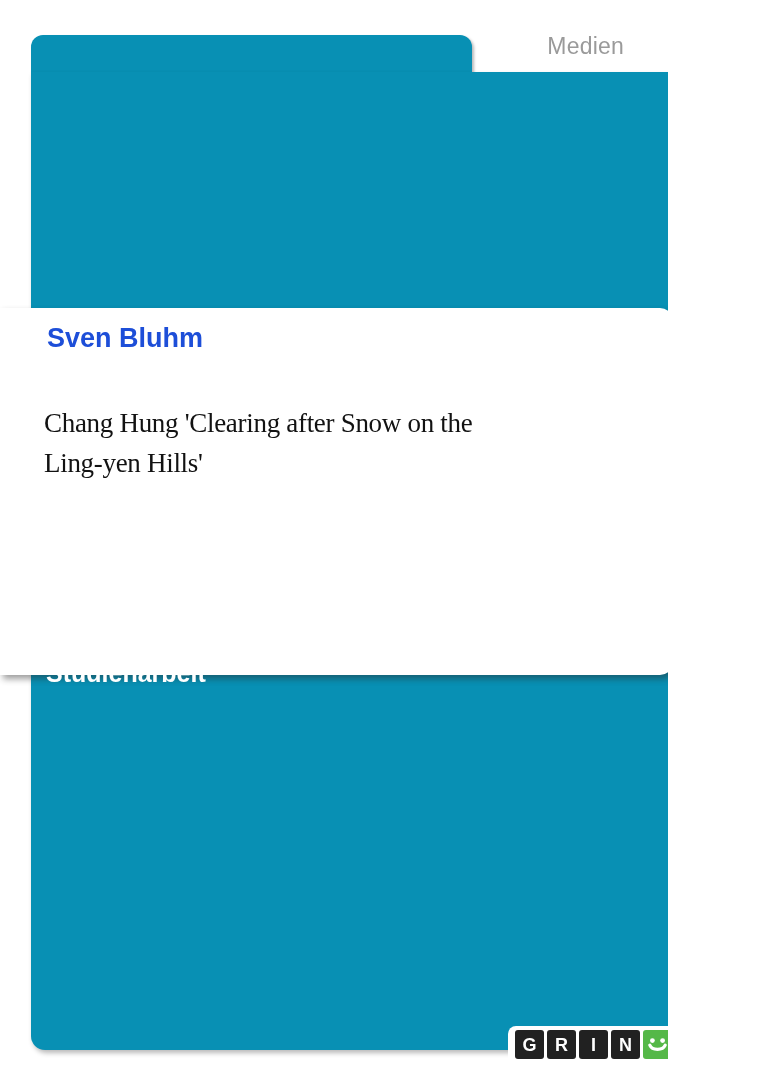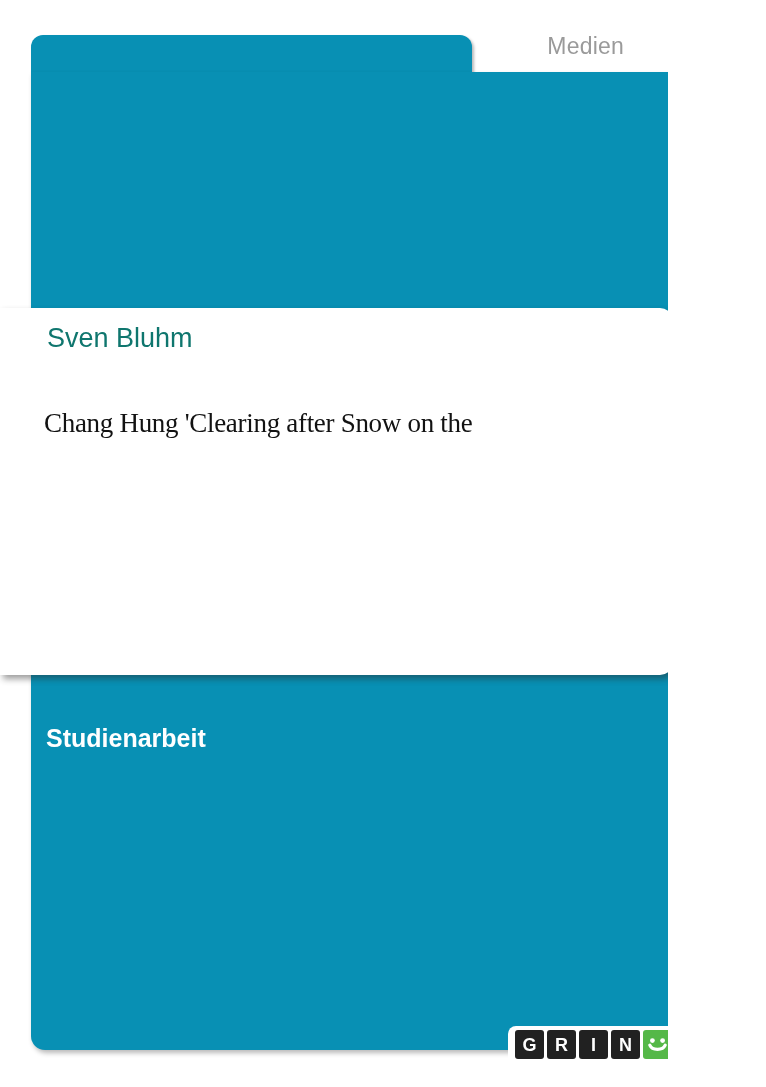--- a/index.html
+++ b/index.html
@@ -42,34 +42,34 @@
   
   .content-card{
     position:absolute;left:0;top:308px;
     width:673px;height:367px;
     background:#ffffff;
     border-radius:0 13px 13px 0;
     box-shadow:3px 4px 6px rgba(40,40,40,0.45);
   }
   .author-name{
     position:absolute;left:47px;top:323px;
-    font-size:27px;font-weight:normal;
-    color:#0f766e;
+    font-size:27px;font-weight:bold;
+    color:#1d4ed8;
     white-space:nowrap;
   }
   .book-title{
     position:absolute;left:44px;top:403px;
     font-family:"Liberation Serif", serif;
     font-size:27px;line-height:40px;
     letter-spacing:-0.3px;
     color:var(--title_text);
   }
   .book-title .title-line{white-space:nowrap;}
   .doc-type-label{
-    position:absolute;left:46px;top:724px;
+    position:absolute;left:46px;top:659px;
     font-size:25px;font-weight:bold;
     color:#ffffff;
     white-space:nowrap;
   }
   
   .logo-plate{
     position:absolute;left:508px;top:1026px;
     width:172px;height:36px;
     background:#ffffff;
     border-radius:8px 0 0 0;
@@ -101,20 +101,21 @@
   <div class="folder-body"></div>
 
   <div class="category-label">Medien</div>
 
   <div class="content-card"></div>
 
   <div class="author-name">Sven Bluhm</div>
 
   <div class="book-title">
     <div class="title-line">Chang Hung 'Clearing after Snow on the</div>
+    <div class="title-line">Ling-yen Hills'</div>
   </div>
 
   <div class="doc-type-label">Studienarbeit</div>
 
   <div class="logo-plate"></div>
 
   <div class="grin-logo">
     <div class="logo-tile dark">G</div>
     <div class="logo-tile dark">R</div>
     <div class="logo-tile dark">I</div>

